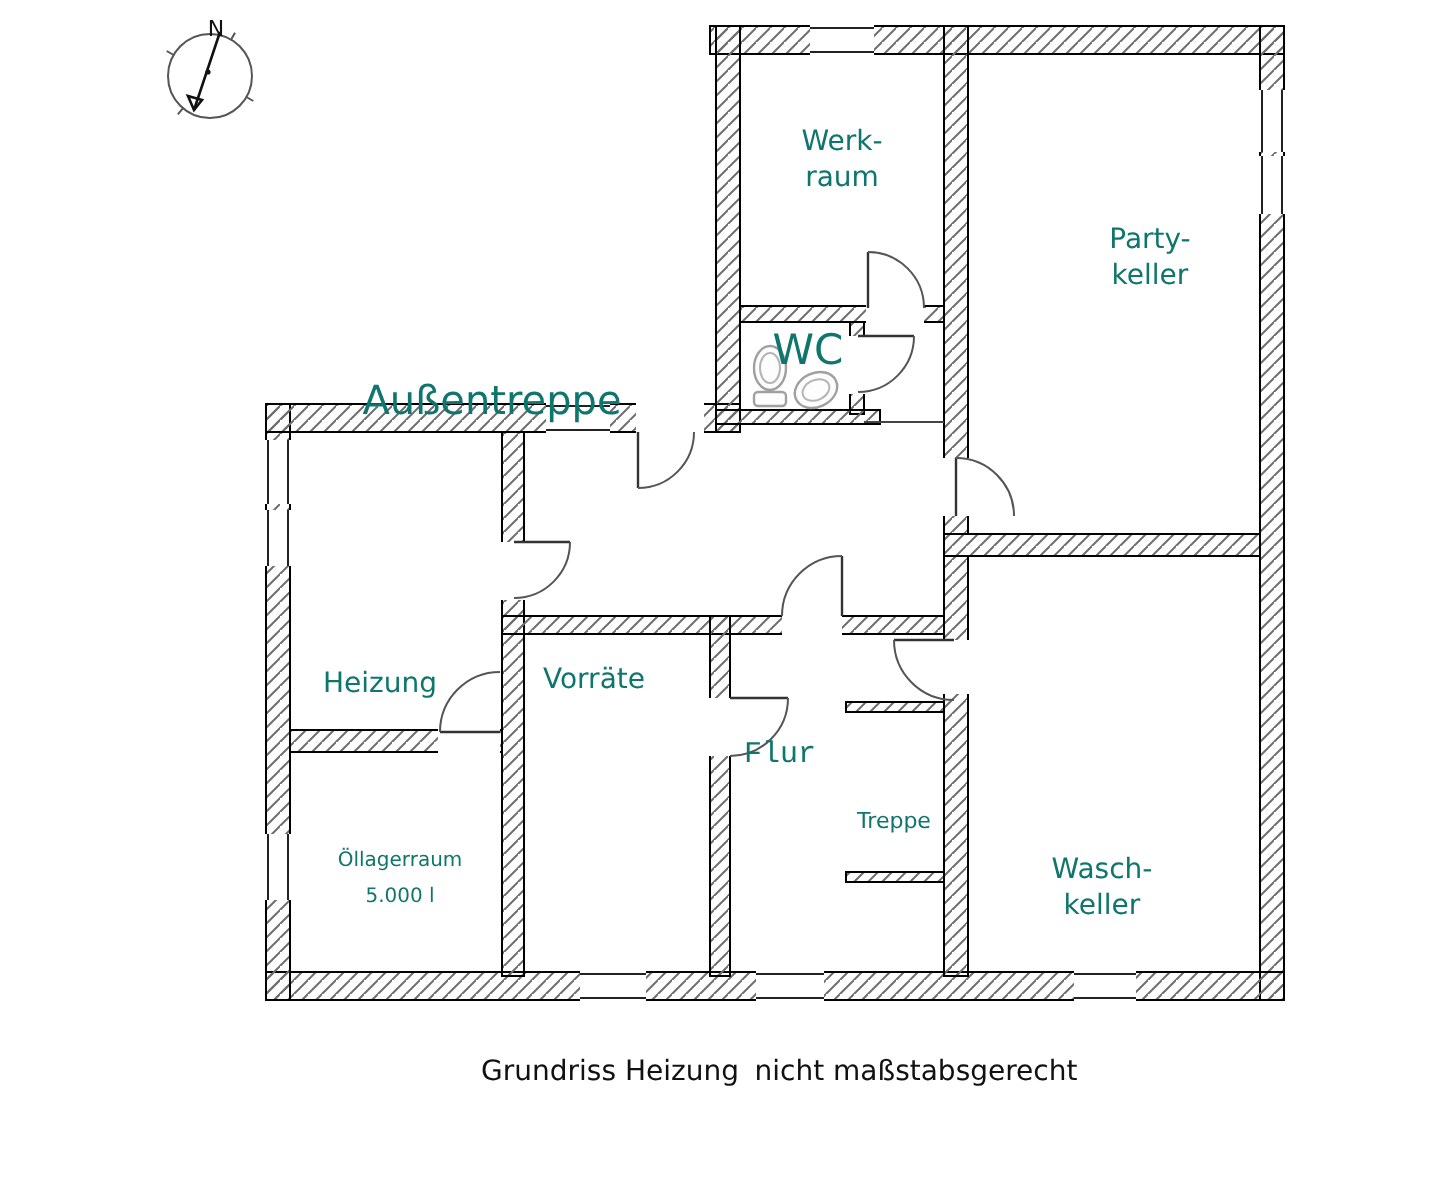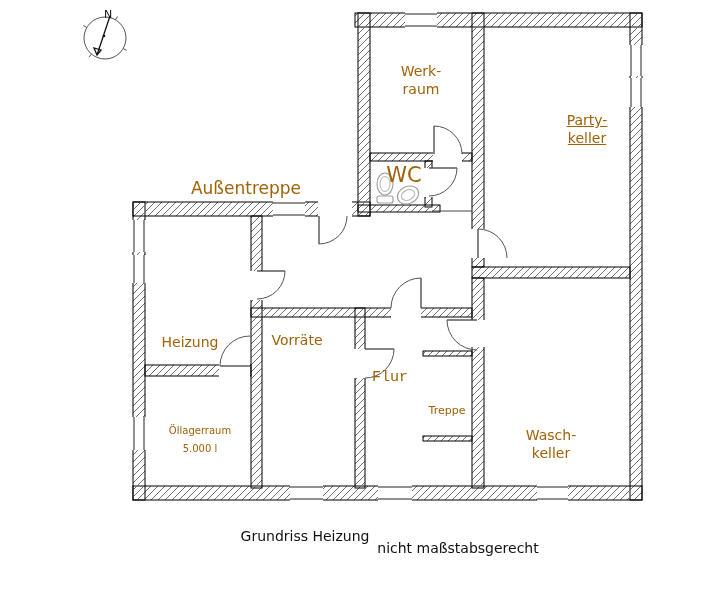--- a/index.html
+++ b/index.html
@@ -1,19 +1,19 @@
 <!DOCTYPE html>
 <html><head>
 <meta charset="utf-8">
 <style>
   html,body{margin:0;padding:0;background:#fff;}
   #stage{position:relative;width:724px;height:600px;background:#ffffff;overflow:hidden;
          font-family:"DejaVu Sans","Liberation Sans",sans-serif;}
   #plan-svg{position:absolute;left:0;top:0;}
-  .room-label{position:absolute;transform:translate(-50%,-50%);color:#a16207;
+  .room-label{position:absolute;transform:translate(-50%,-50%);color:#0f766e;
               text-align:center;white-space:pre;line-height:18px;font-size:14px;}
   .caption{position:absolute;transform:translate(-50%,-50%);color:#111;font-size:14px;white-space:nowrap;}
   .wall{fill:url(#hatch);stroke:#000;stroke-width:1;}
   .gap{fill:#ffffff;stroke:none;}
   .win-line{stroke:#222;stroke-width:1;}
   .door-leaf{stroke:#333;stroke-width:1.2;fill:none;}
   .door-arc{stroke:#555;stroke-width:1;fill:none;}
   .thin-line{stroke:#444;stroke-width:1;}
   .fixture{stroke:#a0a0a0;stroke-width:1.2;fill:#fdfdfd;}
   .fixture-inner{stroke:#b5b5b5;stroke-width:1;fill:none;}
@@ -128,31 +128,31 @@
         <line x1="86.81346652052679" y1="27.5" x2="83.34936490538904" y2="25.499999999999996" class="compass-stroke"></line>
         <line x1="115.5" y1="19.813466520526788" x2="117.5" y2="16.349364905389034" class="compass-stroke"></line>
         <line x1="97" y1="55" x2="110" y2="16" class="compass-needle"></line>
         <path d="M 97 55 L 94 48 L 101 50 Z" class="compass-needle"></path>
         <circle cx="104" cy="36" r="1.3" fill="#111"></circle>
       </g>
     <text id="compass-n" x="108" y="18" font-size="11" fill="#111" text-anchor="middle">N</text>
   </svg>
 
   <div id="labels-layer">
-      <div class="room-label" style="left: 246px; top: 188px; font-size: 17px; text-align: right;">Außentreppe</div>
+      <div class="room-label" style="left: 246px; top: 200px; font-size: 20px; text-align: right;">Außentreppe</div>
       <div class="room-label" style="left: 421px; top: 80px; font-size: 14px;">Werk-
 raum</div>
-      <div class="room-label" style="left: 587px; top: 129px; font-size: 14px; text-decoration: underline;">Party-
+      <div class="room-label" style="left: 575px; top: 129px; font-size: 14px;">Party-
 keller</div>
       <div class="room-label" style="left: 404px; top: 175px; font-size: 21px;">WC</div>
       <div class="room-label" style="left: 190px; top: 342px; font-size: 14px;">Heizung</div>
       <div class="room-label" style="left: 297px; top: 340px; font-size: 14px;">Vorräte</div>
       <div class="room-label" style="left: 390px; top: 378px; font-size: 15px; font-family: Liberation Mono, monospace;">Flur</div>
       <div class="room-label" style="left: 447px; top: 411px; font-size: 11px;">Treppe</div>
       <div class="room-label" style="left: 200px; top: 440px; font-size: 10px;">Öllagerraum
 5.000 l</div>
       <div class="room-label" style="left: 551px; top: 444px; font-size: 14px;">Wasch-
 keller</div>
     </div>
 
   <div class="caption" style="left:305px;top:536px">Grundriss Heizung</div>
-  <div class="caption" style="left:458px;top:548px">nicht maßstabsgerecht</div>
+  <div class="caption" style="left:458px;top:536px">nicht maßstabsgerecht</div>
 </div>
 
 </body></html>

